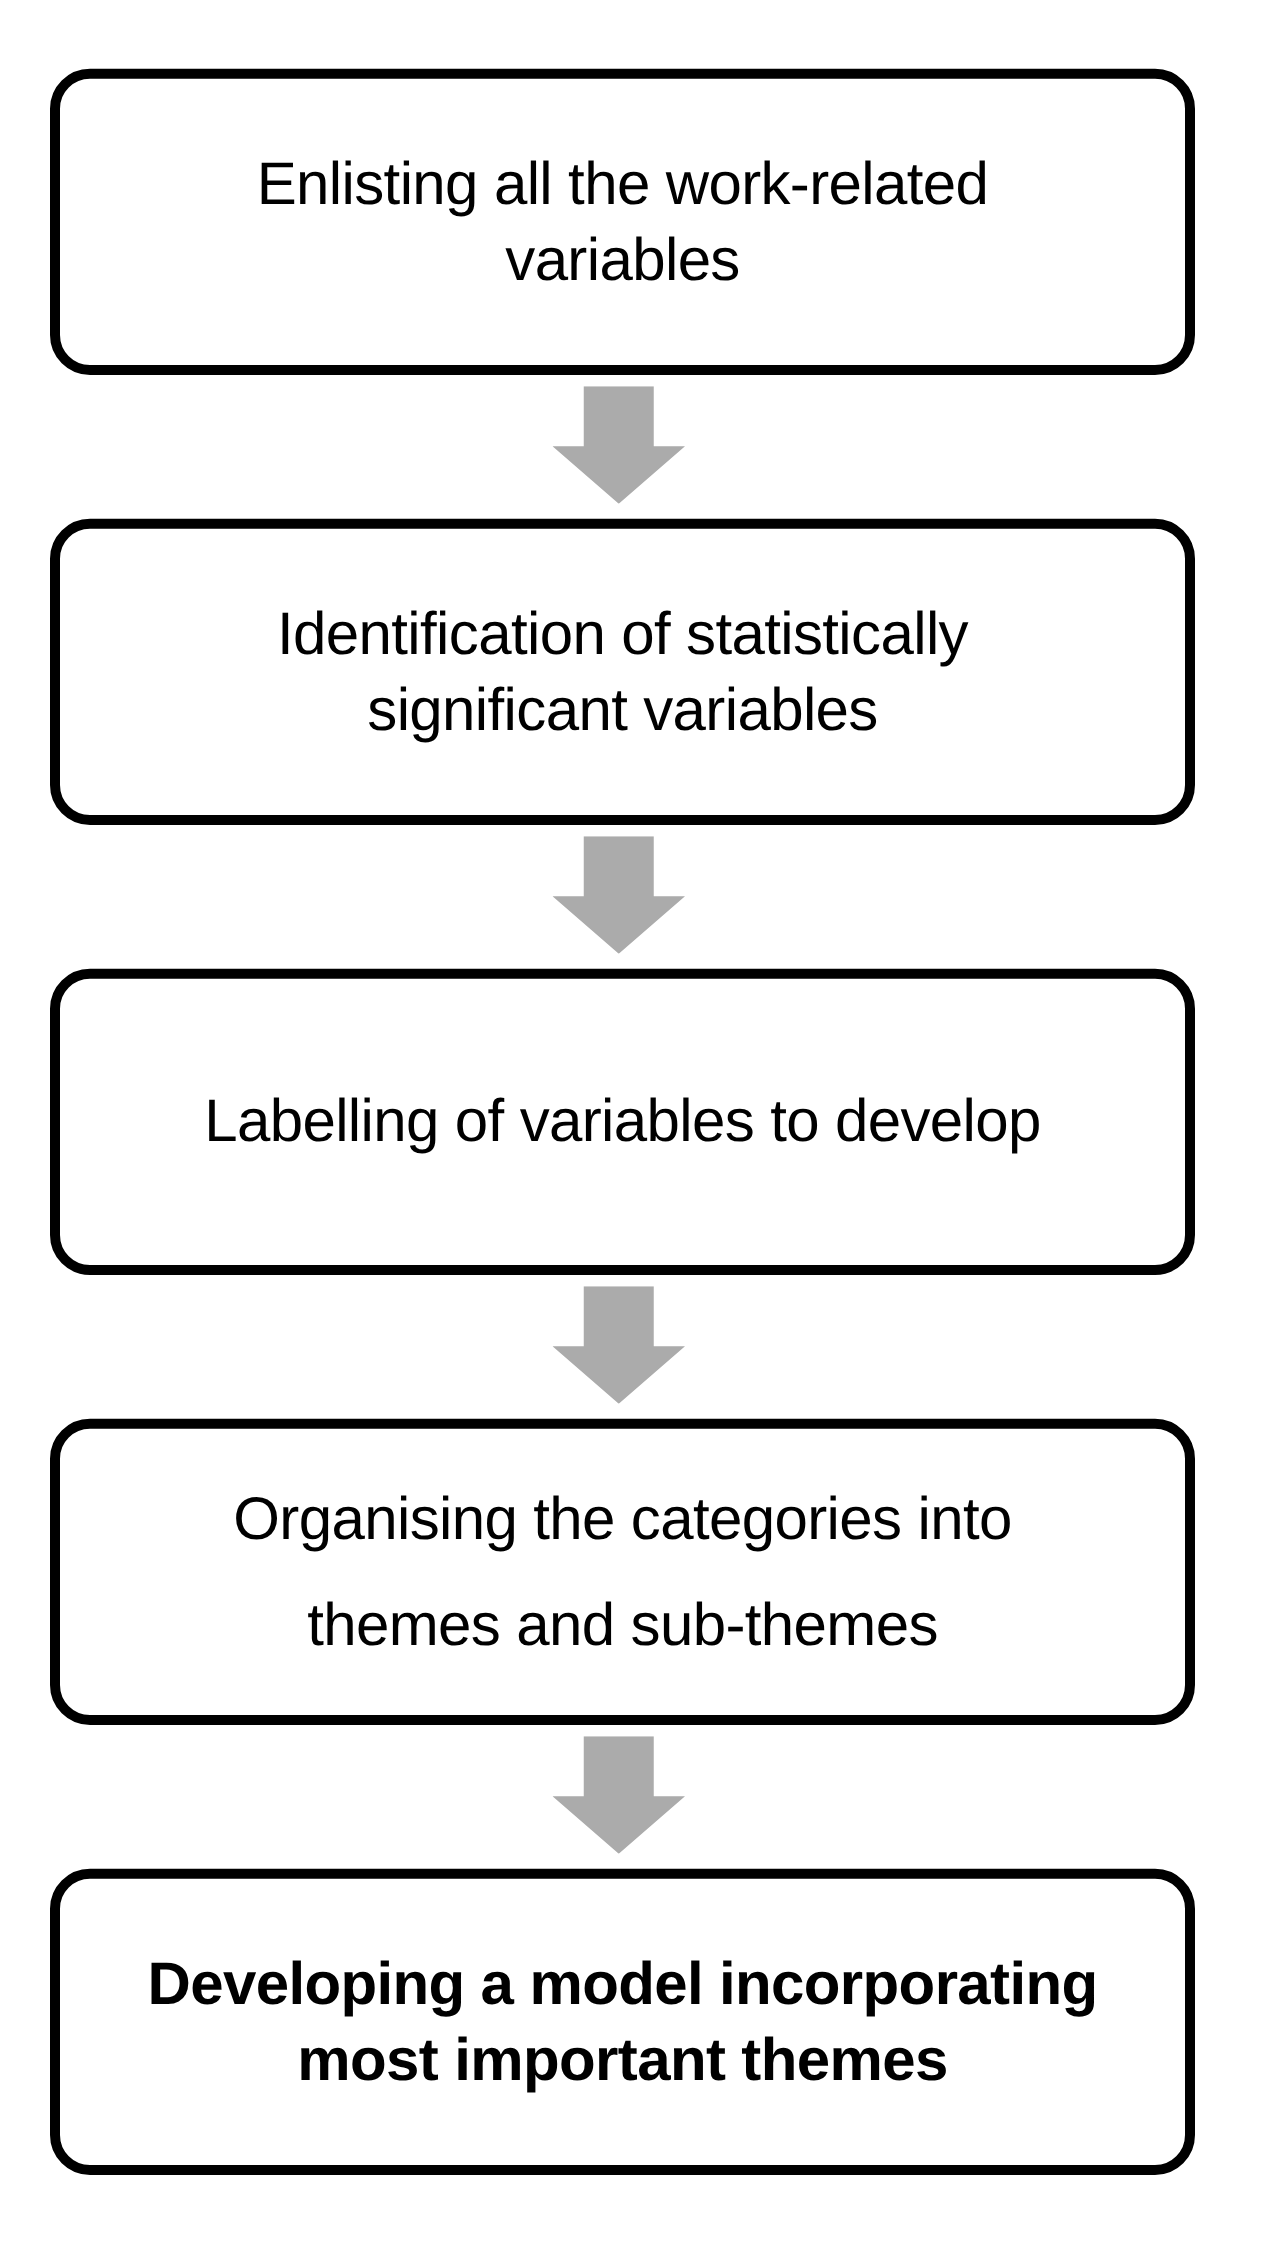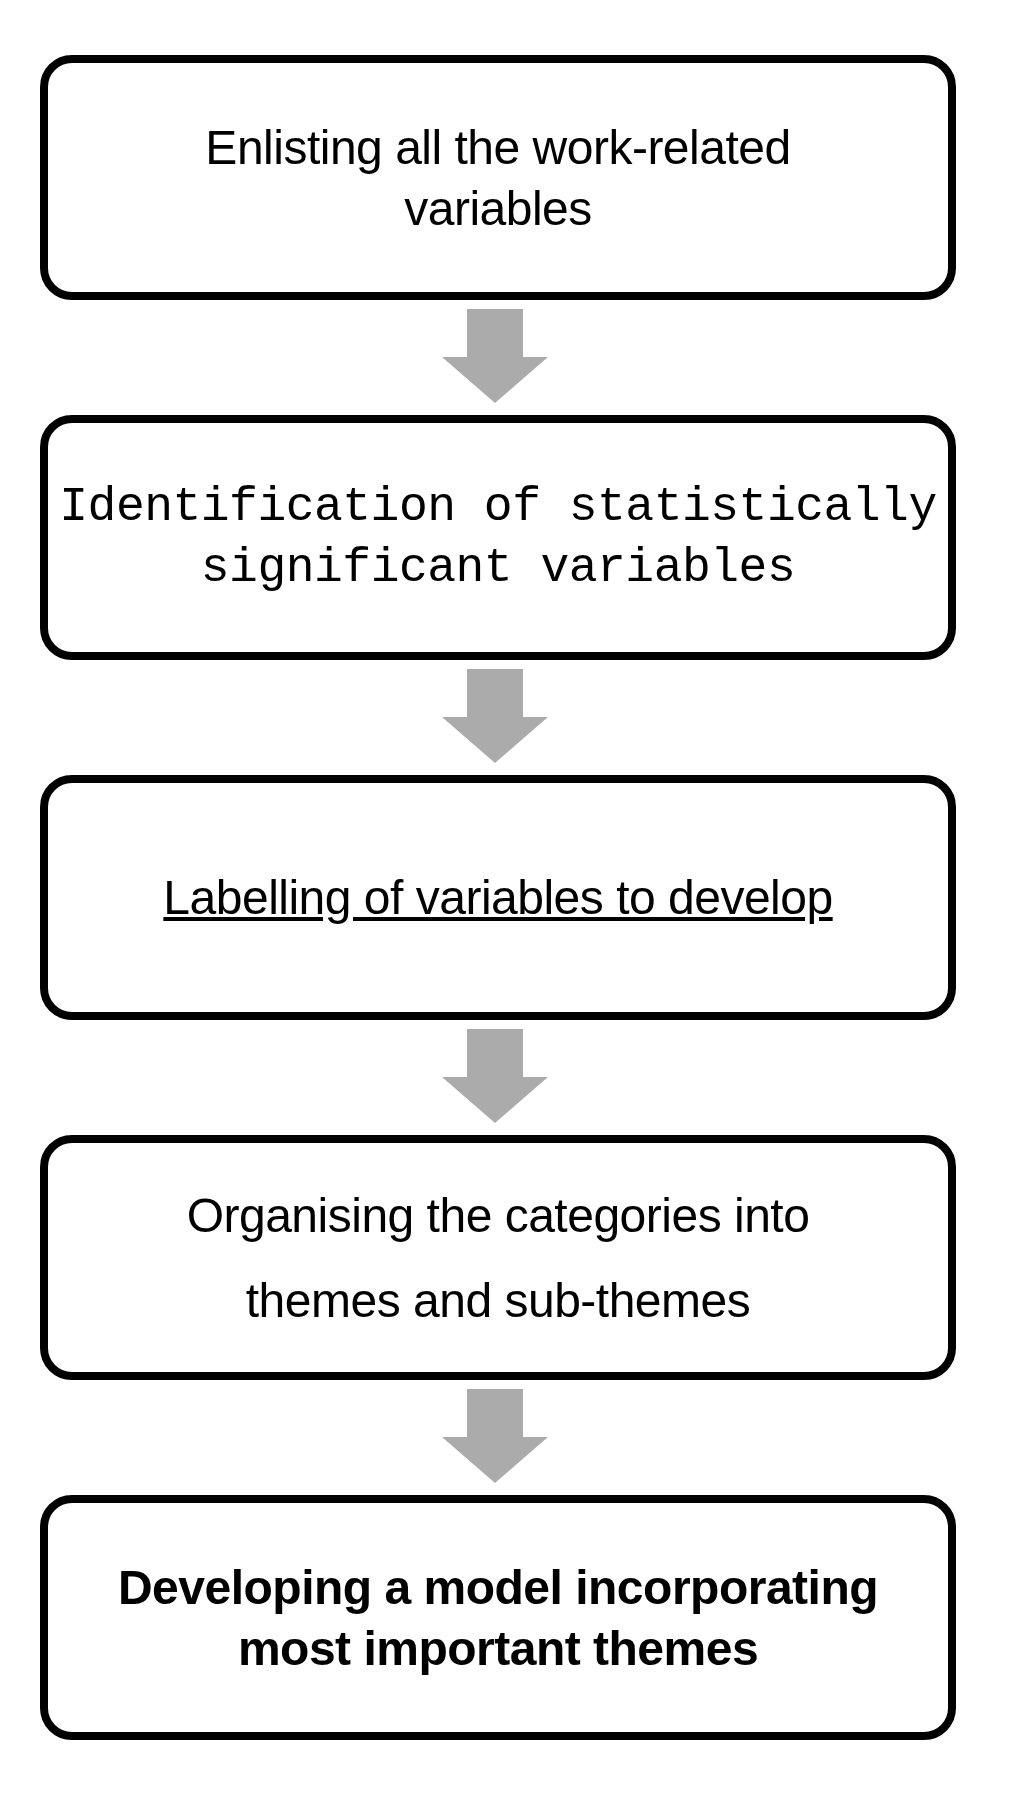--- a/index.html
+++ b/index.html
@@ -32,22 +32,22 @@
   }
   .flow-box .line {
     display: block;
     font-size: 48px;
     line-height: 61px;
     color: var(--text, #000000);
     letter-spacing: -0.5px;
     white-space: nowrap;
   }
   .box-1 { top: 55px; }
-  .box-2 { top: 415px; font-family: Liberation Mono, monospace; }
-  .box-3 { top: 775px; text-decoration: underline; }
+  .box-2 { top: 415px; }
+  .box-3 { top: 775px; }
   .box-4 { top: 1135px; gap: 24px; }
   .box-5 { top: 1495px; font-weight: bold; }
 
   .flow-arrow {
     position: absolute;
     left: 442px;
     width: 106px;
     height: 94px;
   }
   .arrow-1 { top: 309px; }

